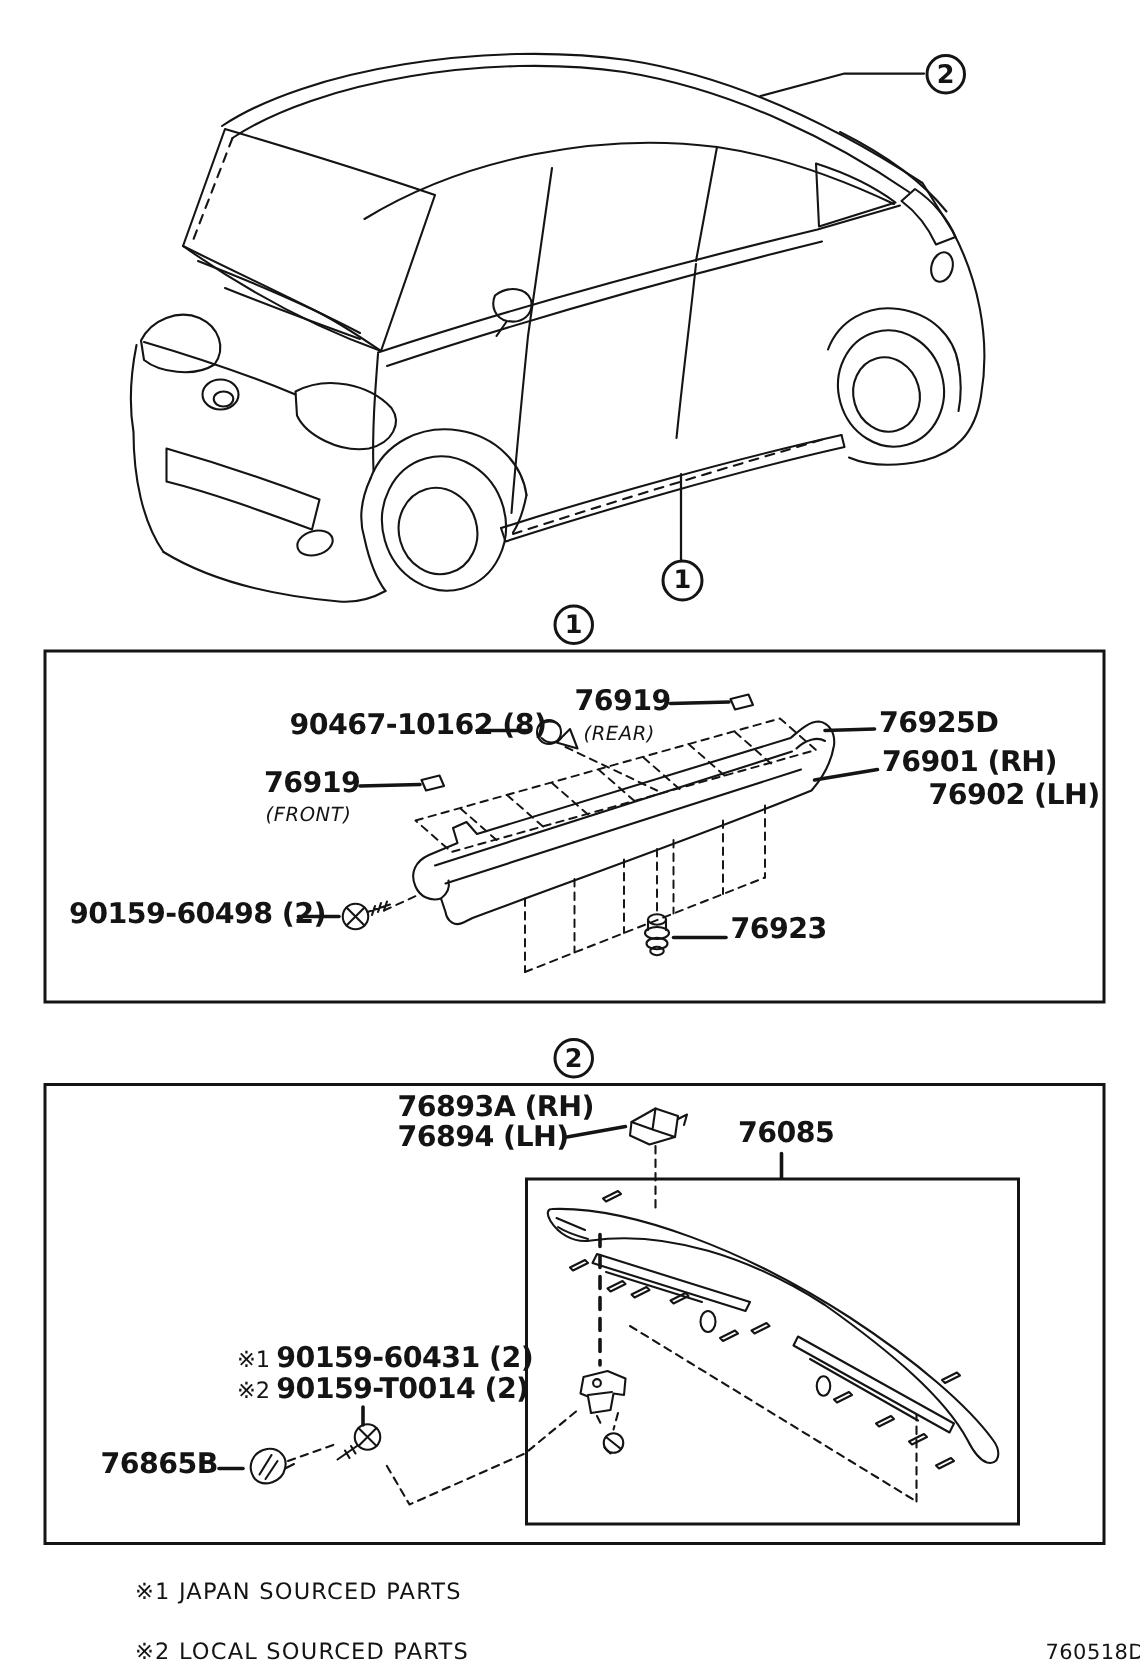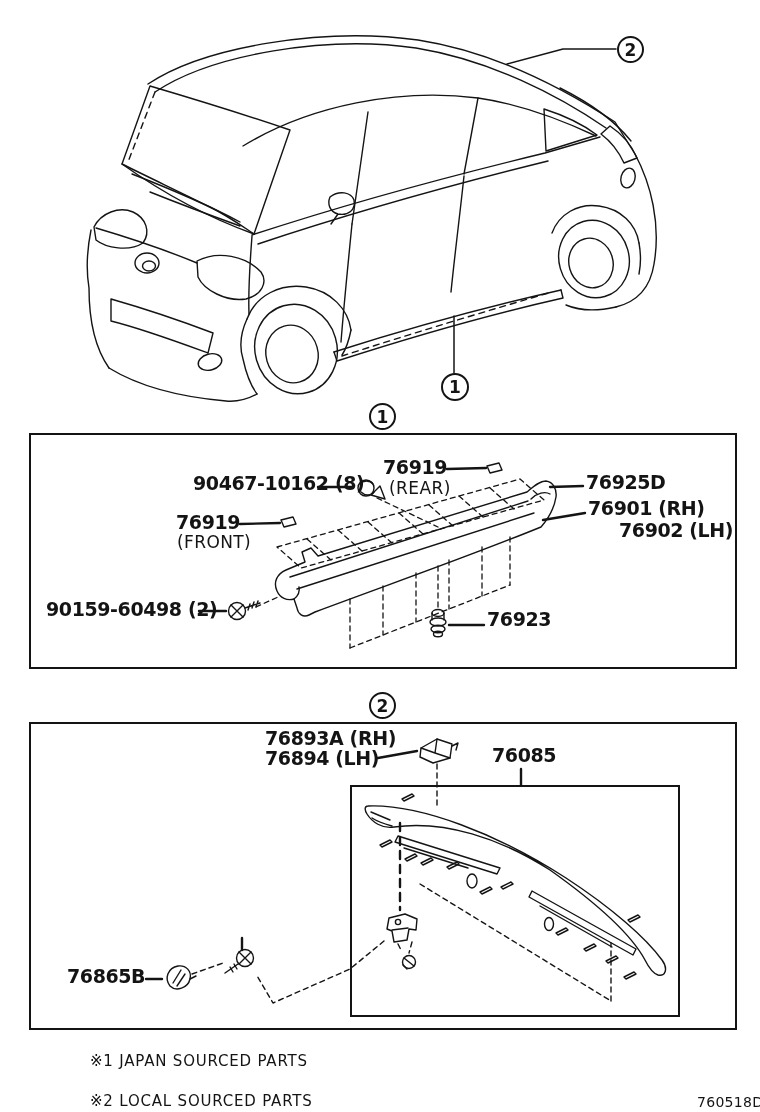--- a/index.html
+++ b/index.html
@@ -2,21 +2,21 @@
 <html><head>
 <meta charset="utf-8">
 <style>
   html,body{margin:0;padding:0;background:#fff;}
   .canvas{position:relative;width:760px;height:1112px;background:#fff;overflow:hidden;
           font-family:"DejaVu Sans", sans-serif;color:#141414;}
   svg.art{position:absolute;left:0;top:0;pointer-events:none;}
   .frame{position:absolute;border:2px solid #141414;box-sizing:border-box;background:transparent;}
   .plabel{position:absolute;white-space:nowrap;line-height:1;}
   .pnum{font-weight:700;font-size:19px;letter-spacing:-0.4px;}
-  .pnote{font-weight:400;font-size:17px;letter-spacing:0.4px;}
+  .pnote{font-weight:400;font-size:13px;letter-spacing:0.4px;font-style:italic;}
   .pfx{font-weight:400;font-size:15px;margin-right:4px;}
   .callout{position:absolute;border:2px solid #141414;border-radius:50%;background:#fff;
            display:flex;align-items:center;justify-content:center;
            font-size:17px;font-weight:700;box-sizing:border-box;}
   .footnote{position:absolute;font-size:15px;letter-spacing:0.8px;line-height:1;}
   .docnum{position:absolute;font-size:14px;letter-spacing:0.3px;line-height:1;}
 </style>
 </head>
 <body>
 
@@ -241,20 +241,26 @@
 
   <div class="plabel" style="left:265px;top:729px;">
     <span class="pnum">76893A (RH)</span>
   </div>
   <div class="plabel" style="left:265px;top:749px;">
     <span class="pnum">76894 (LH)</span>
   </div>
   <div class="plabel" style="left:492px;top:746px;">
     <span class="pnum">76085</span>
   </div>
+  <div class="plabel" style="left:158px;top:896px;">
+    <span class="pfx">※1</span><span class="pnum">90159-60431 (2)</span>
+  </div>
+  <div class="plabel" style="left:158px;top:917px;">
+    <span class="pfx">※2</span><span class="pnum">90159-T0014 (2)</span>
+  </div>
   <div class="plabel" style="left:67px;top:967px;">
     <span class="pnum">76865B</span>
   </div>
 
   <div class="footnote" style="left:90px;top:1054px;">※1 JAPAN SOURCED PARTS</div>
   <div class="footnote" style="left:90px;top:1074px;margin-top:20px;">※2 LOCAL SOURCED PARTS</div>
   <div class="docnum" style="left:697px;top:1095px;">760518D</div>
 
 </div>
 

